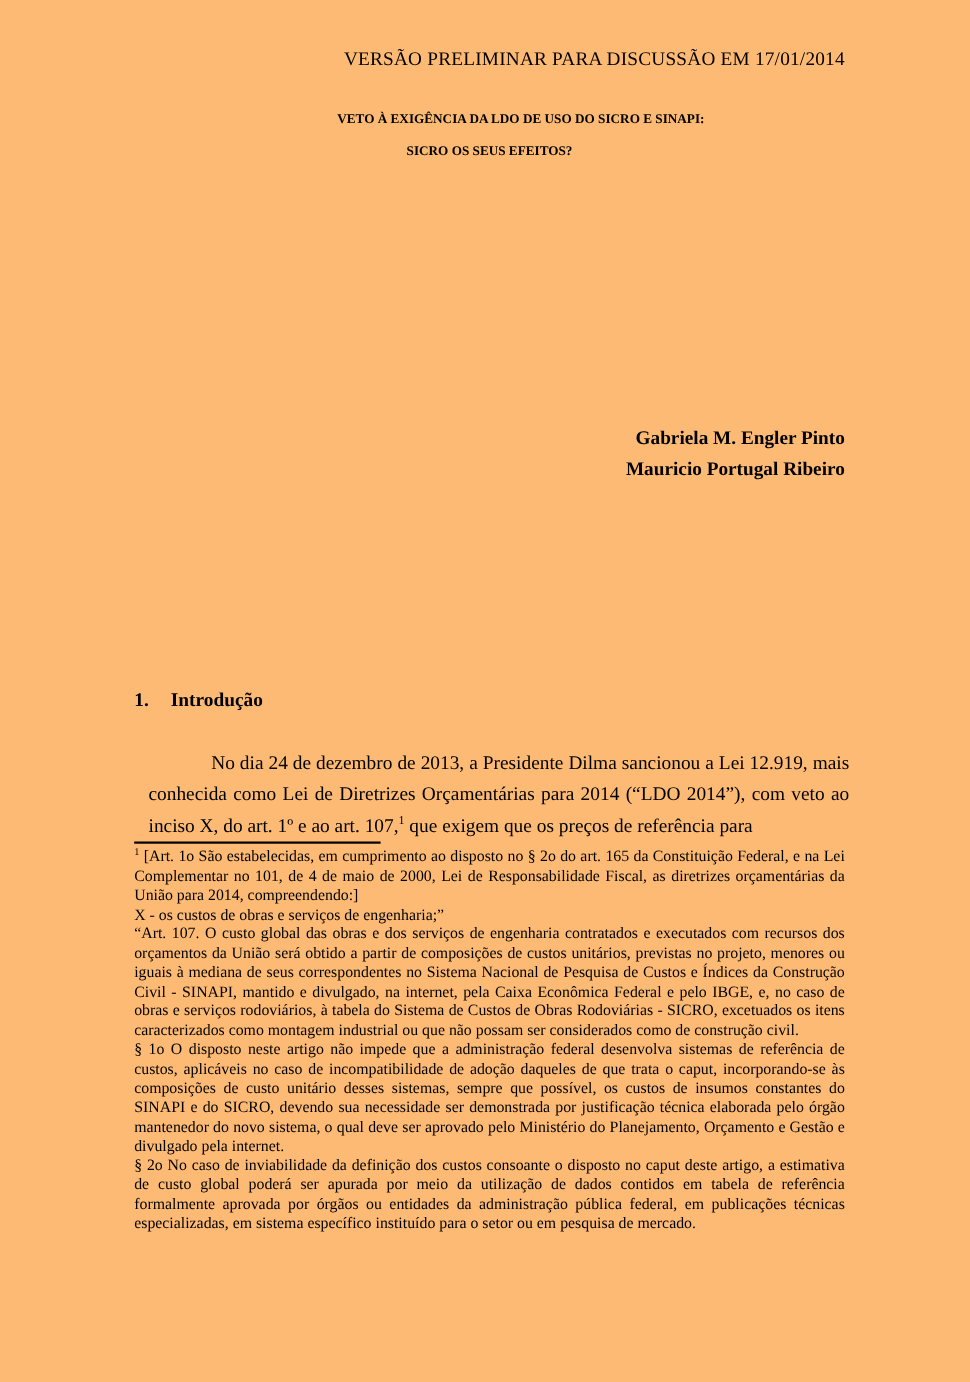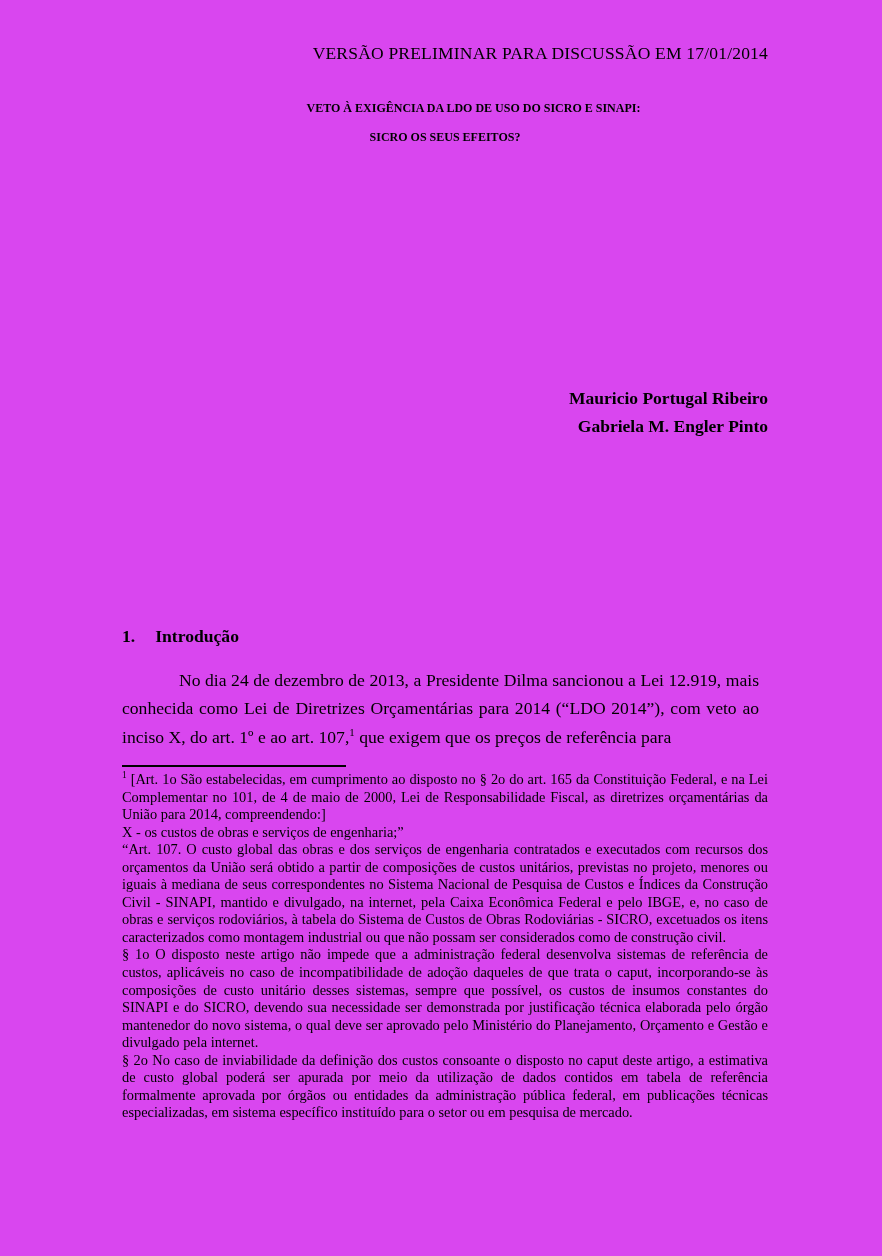--- a/index.html
+++ b/index.html
@@ -4,21 +4,21 @@
 <style>
   html, body {
     margin: 0;
     padding: 0;
     background: #ffffff;
   }
   .page {
     position: relative;
     width: 882px;
     height: 1256px;
-    background: #d946ef;
+    background: #fdba74;
     color: #000000;
     font-family: "Liberation Serif", "DejaVu Serif", serif;
     overflow: hidden;
   }
   .header-notice {
     position: absolute;
     top: 42px;
     left: 122px;
     width: 646px;
     text-align: right;
@@ -61,21 +61,21 @@
   }
   .section-heading .sec-num {
     display: inline-block;
     margin-right: 20px;
   }
   .body-paragraph {
     position: absolute;
     top: 652px;
     left: 122px;
     width: 637px;
-    margin: 0;
+    margin: 13px;
     padding-top: 14px;
     text-align: justify;
     text-indent: 57px;
     font-size: 17.6px;
     line-height: 28.4px;
   }
   .fn-ref {
     font-size: 0.62em;
     line-height: 0;
     vertical-align: super;
@@ -113,22 +113,22 @@
 <div class="page">
 
   <div class="header-notice">VERSÃO PRELIMINAR PARA DISCUSSÃO EM 17/01/2014</div>
 
   <div class="doc-title">
     <div class="indent">VETO À EXIGÊNCIA DA LDO DE USO DO SICRO E SINAPI:</div>
     <div>SICRO OS SEUS EFEITOS?</div>
   </div>
 
   <div class="authors">
+    <div>Gabriela M. Engler Pinto</div>
     <div>Mauricio Portugal Ribeiro</div>
-    <div>Gabriela M. Engler Pinto</div>
   </div>
 
   <div class="section-heading">
     <span class="sec-num">1.</span><span class="sec-title">Introdução</span>
   </div>
 
   <p class="body-paragraph"><span>No dia 24 de dezembro de 2013, a Presidente Dilma sancionou a Lei 12.919, mais conhecida como Lei de Diretrizes Orçamentárias para 2014 (“LDO 2014”), com veto ao inciso X, do art. 1º e ao art. 107,</span><sup class="fn-ref">1</sup><span> que exigem que os preços de referência para</span></p>
 
   <div class="footnote-rule"></div>
 

